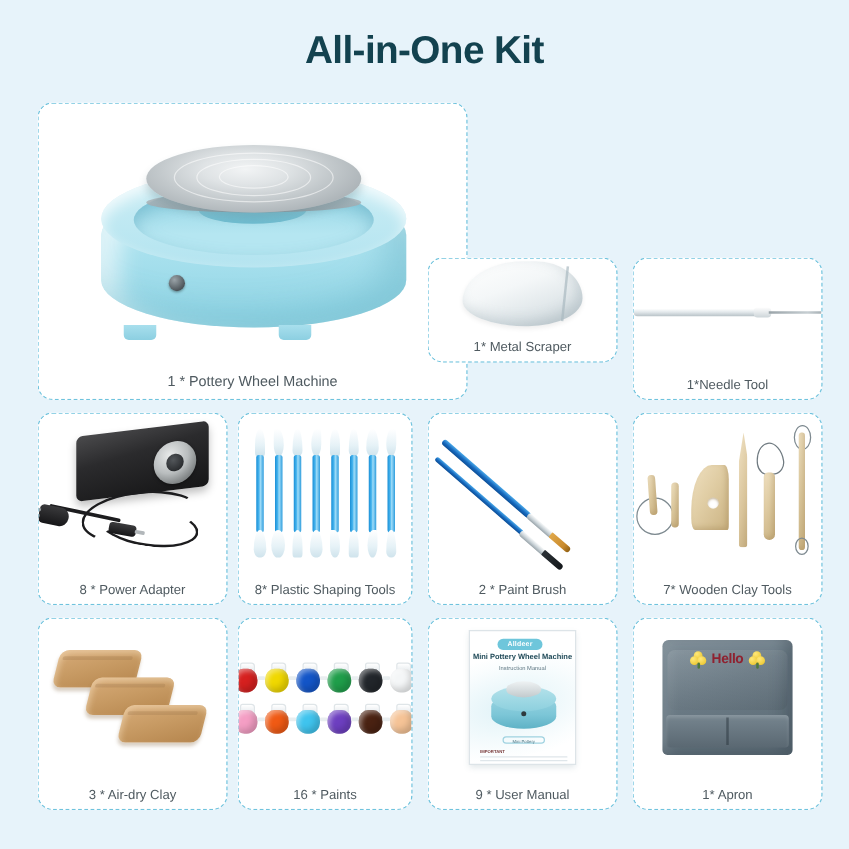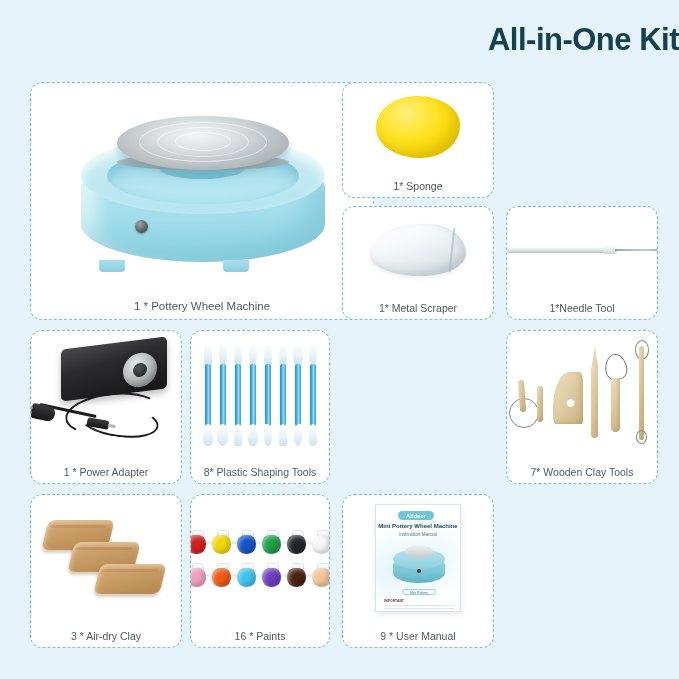--- a/index.html
+++ b/index.html
@@ -507,21 +507,21 @@
   .ap-stem {
     position: absolute; left: 5.5px; top: 9px;
     width: 2px; height: 5px; background: #4e7a3a; border-radius: 1px;
   }
 </style>
 </head>
 <body style="background: rgb(231, 243, 250);">
 
 <div id="page" style="background: rgb(231, 243, 250);">
 
-  <div class="title" style="color: rgb(19, 66, 79); text-align: right;">All-in-One Kit</div>
+  <div class="title" style="color: rgb(19, 66, 79);">All-in-One Kit</div>
 
   <div class="card big" style="left: 30px; top: 82px; width: 344px; height: 238px; border-color: rgb(111, 195, 221);">
     <div class="media">
       <div class="pw-wrap">
         <div class="pw-base"></div>
         <div class="pw-rim"></div>
         <div class="pw-bowl"></div>
         <div class="pw-hub"></div>
         <div class="pw-plate-lip"></div>
         <div class="pw-plate"></div>
@@ -529,29 +529,23 @@
         <div class="pw-ring pw-r2"></div>
         <div class="pw-ring pw-r3"></div>
         <div class="pw-knob"></div>
         <div class="pw-foot pw-f1"></div>
         <div class="pw-foot pw-f2"></div>
       </div>
     </div>
     <div class="cap">1 * Pottery Wheel Machine</div>
   </div>
 
-  <div class="card" style="left: 342px; top: 82px; width: 152px; height: 116px; border-color: rgb(111, 195, 221);">
-    <div class="media">
-      <div class="sponge"></div>
-    </div>
-    <div class="cap">1* Sponge</div>
-  </div>
-
-
-  <div class="card" style="left: 342px; top: 206px; width: 152px; height: 114px; border-color: rgb(111, 195, 221);">
+
+
+  <div class="card" style="left: 342px; top: 206px; width: 152px; height: 84px; border-color: rgb(111, 195, 221);">
     <div class="media">
       <div class="scraper"></div>
     </div>
     <div class="cap">1* Metal Scraper</div>
   </div>
 
   <div class="card" style="left: 506px; top: 206px; width: 152px; height: 114px; border-color: rgb(111, 195, 221);">
     <div class="media">
       <div class="needle">
         <div class="needle-handle"></div>
@@ -570,21 +564,21 @@
         <div class="ad-cord ad-c1"></div>
         <div class="ad-cord ad-c2"></div>
         <div class="ad-lead"></div>
         <div class="ad-plug">
           <div class="ad-pin ad-p1"></div>
           <div class="ad-pin ad-p2"></div>
         </div>
         <div class="ad-jack"></div>
       </div>
     </div>
-    <div class="cap">1 * Power Adapter</div>
+    <div class="cap">8 * Power Adapter</div>
   </div>
 
   <div class="card" style="left: 190px; top: 330px; width: 140px; height: 154px; border-color: rgb(111, 195, 221);">
     <div class="media">
       <div class="ptools">
         <div class="ptool">
           <div class="pt-tip pt-top tip-a"></div>
           <div class="pt-shaft"></div>
           <div class="pt-tip pt-bot tip-c"></div>
         </div>
@@ -621,20 +615,37 @@
         <div class="ptool">
           <div class="pt-tip pt-top tip-b"></div>
           <div class="pt-shaft"></div>
           <div class="pt-tip pt-bot tip-d"></div>
         </div>
       </div>
     </div>
     <div class="cap">8* Plastic Shaping Tools</div>
   </div>
 
+  <div class="card" style="left: 342px; top: 330px; width: 152px; height: 154px; border-color: rgb(111, 195, 221);">
+    <div class="media">
+      <div class="brushes">
+        <div class="brush br1">
+          <div class="br-handle"></div>
+          <div class="br-ferrule"></div>
+          <div class="br-bristle"></div>
+        </div>
+        <div class="brush br2">
+          <div class="br-handle"></div>
+          <div class="br-ferrule"></div>
+          <div class="br-bristle"></div>
+        </div>
+      </div>
+    </div>
+    <div class="cap">2 * Paint Brush</div>
+  </div>
 
   <div class="card" style="left: 506px; top: 330px; width: 152px; height: 154px; border-color: rgb(111, 195, 221);">
     <div class="media">
       <div class="wtools">
         <div class="w-loopwire"></div>
         <div class="wood w-loophandle"></div>
         <div class="wood w-stick"></div>
         <div class="wood w-rib"></div>
         <div class="w-knife"></div>
         <div class="w-cut-wire"></div>
@@ -746,14 +757,37 @@
           <b>IMPORTANT</b>
           <div class="man-line"></div>
           <div class="man-line"></div>
           <div class="man-line" style="width:80%"></div>
         </div>
       </div>
     </div>
     <div class="cap">9 * User Manual</div>
   </div>
 
+  <div class="card" style="left: 506px; top: 494px; width: 152px; height: 154px; border-color: rgb(111, 195, 221);">
+    <div class="media">
+      <div class="apron">
+        <div class="ap-body"></div>
+        <div class="ap-fold"></div>
+        <div class="ap-pocket"></div>
+        <div class="ap-hello">Hello</div>
+        <div class="ap-flower ap-f-left">
+          <div class="ap-petal apt"></div>
+          <div class="ap-petal apl"></div>
+          <div class="ap-petal apr"></div>
+          <div class="ap-stem"></div>
+        </div>
+        <div class="ap-flower ap-f-right">
+          <div class="ap-petal apt"></div>
+          <div class="ap-petal apl"></div>
+          <div class="ap-petal apr"></div>
+          <div class="ap-stem"></div>
+        </div>
+      </div>
+    </div>
+    <div class="cap">1* Apron</div>
+  </div>
 
 </div>
 
 </body></html>

